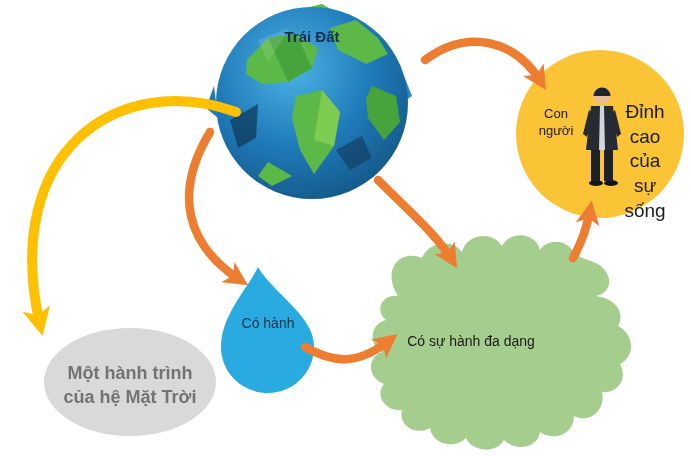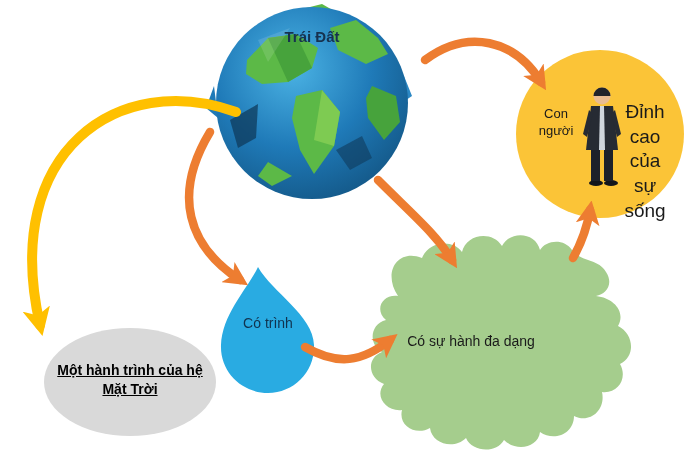--- a/index.html
+++ b/index.html
@@ -5,21 +5,21 @@
   html,body { margin:0; padding:0; background:#ffffff; }
   .stage {
     position:relative; width:691px; height:456px; background:#ffffff;
     font-family:"Liberation Sans", sans-serif; overflow:hidden;
   }
   .stage svg { position:absolute; left:0; top:0; }
   .label { position:absolute; text-align:center; line-height:1.3; }
   .earth-label  { left:252px; top:27px;  width:120px; font-size:15px; font-weight:700; color:#16324F; }
   .water-label  { left:226px; top:314px; width:84px;  font-size:14px; color:#10324E; }
   .life-label   { left:396px; top:332px; width:150px; font-size:14px; color:#1a1a1a; }
-  .solar-label  { left:52px;  top:361px; width:156px; font-size:14px; font-weight:700; color:#000000; line-height:1.35;text-decoration:underline; }
+  .solar-label  { left:52px;  top:361px; width:156px; font-size:18px; font-weight:700; color:#737373; line-height:1.35; }
   .human-label  { left:524px; top:106px; width:50px;  font-size:13px; color:#1a1a1a;margin-left:7px; }
   .peak-label   { left:616px; top:100px; width:58px;  font-size:19px; color:#1a1a1a; }
 </style>
 </head>
 <body>
 
 <div class="stage">
 
   <svg width="691" height="456" viewBox="0 0 691 456">
     <defs>
@@ -86,19 +86,19 @@
 
     <path d="M236 112 C120 70 0 150 40 325" fill="none" stroke="#FFC000" stroke-width="10" stroke-linecap="round" marker-end="url(#head-yellow)"></path>
     <path d="M210 132 C172 195 188 246 240 280" fill="none" stroke="#ED7D31" stroke-width="8.5" stroke-linecap="round" marker-end="url(#head-orange)"></path>
     <path d="M378 180 C412 214 436 234 452 260" fill="none" stroke="#ED7D31" stroke-width="8.5" stroke-linecap="round" marker-end="url(#head-orange)"></path>
     <path d="M425 60 C468 28 515 40 541 82" fill="none" stroke="#ED7D31" stroke-width="8.5" stroke-linecap="round" marker-end="url(#head-orange)"></path>
     <path d="M305 347 C338 366 362 362 390 340" fill="none" stroke="#ED7D31" stroke-width="8.5" stroke-linecap="round" marker-end="url(#head-orange)"></path>
     <path d="M573 258 C582 242 587 228 590 210" fill="none" stroke="#ED7D31" stroke-width="8.5" stroke-linecap="round" marker-end="url(#head-orange)"></path>
   </svg>
 
   <div class="label earth-label">Trái Đất</div>
-  <div class="label water-label">Có trình</div>
+  <div class="label water-label">Có hành</div>
   <div class="label life-label">Có sự hành đa dạng</div>
   <div class="label solar-label">Một hành trình của hệ Mặt Trời</div>
   <div class="label human-label">Con người</div>
   <div class="label peak-label">Đỉnh cao của sự sống</div>
 
 </div>
 
 </body></html>

